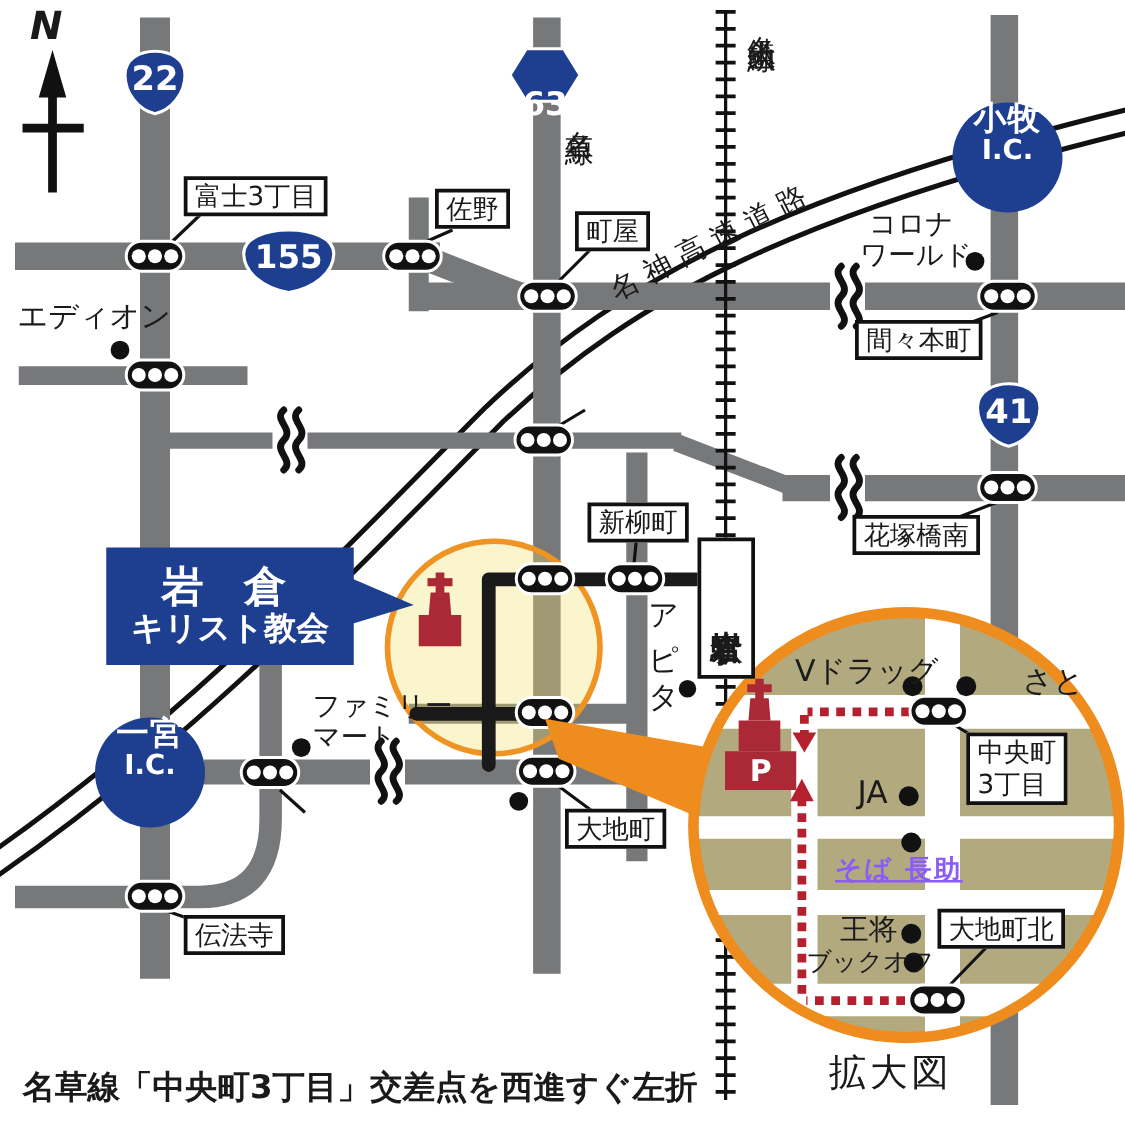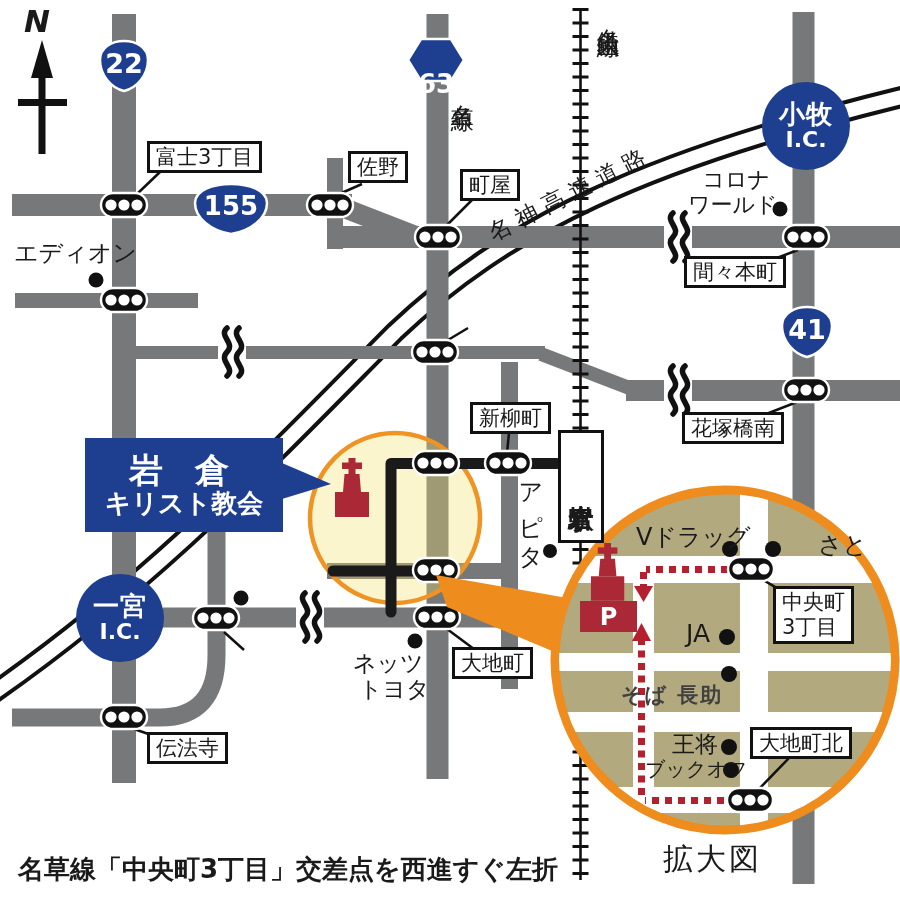--- a/index.html
+++ b/index.html
@@ -8,21 +8,21 @@
   #stage svg.base{position:absolute;left:0;top:0;}
   .txt{position:absolute;white-space:nowrap;line-height:1.12;}
   .tag{position:absolute;background:#fff;border:3px solid #111;padding:1px 6px;
        font-size:21px;font-weight:500;white-space:nowrap;line-height:1.15;z-index:30;}
   .vtext{writing-mode:vertical-rl;text-orientation:upright;letter-spacing:3px;}
   .shield{position:absolute;z-index:25;}
   .shield svg{position:absolute;left:0;top:0;}
   .shield .num{position:absolute;inset:0;display:flex;align-items:center;justify-content:center;
        color:#fff;font-weight:bold;}
   .ic-circle{position:absolute;width:88px;height:88px;border-radius:50%;background:#1e3e90;
-       display:flex;flex-direction:column;align-items:center;justify-content:center;
+       display:flex;flex-direction:column;align-items:center;justify-content:flex-start;
        color:#fff;z-index:26;text-align:center;line-height:1.05;}
   .ic-circle .nm{font-size:26px;font-weight:bold;letter-spacing:1px;}
   .ic-circle .suf{font-size:22px;font-weight:bold;}
   #dest-box{position:absolute;left:85px;top:438px;width:198px;height:94px;background:#1e3e90;
        color:#fff;display:flex;flex-direction:column;align-items:center;justify-content:center;
        z-index:28;line-height:1.1;}
   #dest-box .l1{font-size:34px;font-weight:bold;letter-spacing:10px;text-align:center;}
   #dest-box .l2{font-size:26px;font-weight:bold;}
   #station-box{position:absolute;left:558px;top:430px;width:40px;height:107px;background:#fff;
        border:3px solid #111;display:flex;align-items:center;justify-content:center;
@@ -246,34 +246,34 @@
   <div class="tag" style="left:147px;top:141px;">富士3丁目</div>
   <div class="tag" style="left:348px;top:151px;">佐野</div>
   <div class="tag" style="left:460px;top:169px;">町屋</div>
   <div class="tag" style="left:684px;top:256px;">間々本町</div>
   <div class="tag" style="left:682px;top:412px;">花塚橋南</div>
   <div class="tag" style="left:470px;top:402px;">新柳町</div>
   <div class="tag" style="left:452px;top:647px;">大地町</div>
   <div class="tag" style="left:147px;top:732px;">伝法寺</div>
 
   <div class="txt" style="left:14px;top:240px;font-size:24px;">エディオン</div>
-  <div class="txt" style="left:688px;top:168px;width:82px;text-align:right;font-size:22px;">
+  <div class="txt" style="left:688px;top:168px;width:82px;text-align:center;font-size:22px;">
     <div>コロナ</div>
     <div>ワールド</div>
   </div>
+  <div class="txt" style="left:250px;top:554px;font-size:22px;">
+    <div>ファミリー</div>
+    <div>マート</div>
+  </div>
   <div class="txt vtext" style="left:517px;top:467px;font-size:24px;letter-spacing:4px;">アピタ</div>
-  <div class="txt" style="left:353px;top:651px;font-size:23px;">
-    <div>ネッツ</div>
-    <div style="padding-left:6px;">トヨタ</div>
-  </div>
 
   <div class="txt inset-poi" style="left:636px;top:524px;font-size:24px;">Vドラッグ</div>
   <div class="txt inset-poi" style="left:818px;top:532px;font-size:24px;">さと</div>
   <div class="txt inset-poi" style="left:686px;top:620px;font-size:25px;">JA</div>
-  <div class="txt inset-poi" style="left:621px;top:684px;font-size:21px;color:#404040;letter-spacing:2px;font-weight:bold;">そば 長助</div>
+  <div class="txt inset-poi" style="left:668px;top:684px;font-size:21px;color:#8b5cf6;letter-spacing:2px;font-weight:bold;text-decoration:underline;">そば 長助</div>
   <div class="txt inset-poi" style="left:672px;top:732px;font-size:23px;">王将</div>
   <div class="txt inset-poi" style="left:645px;top:758px;font-size:20px;">ブックオフ</div>
   <div id="pbox-label">P</div>
 
   <div class="tag" style="left:773px;top:586px;text-align:left;line-height:1.2;z-index:40;">
     <div>中央町</div>
     <div>3丁目</div>
   </div>
   <div class="tag" style="left:750px;top:727px;z-index:40;">大地町北</div>
 

